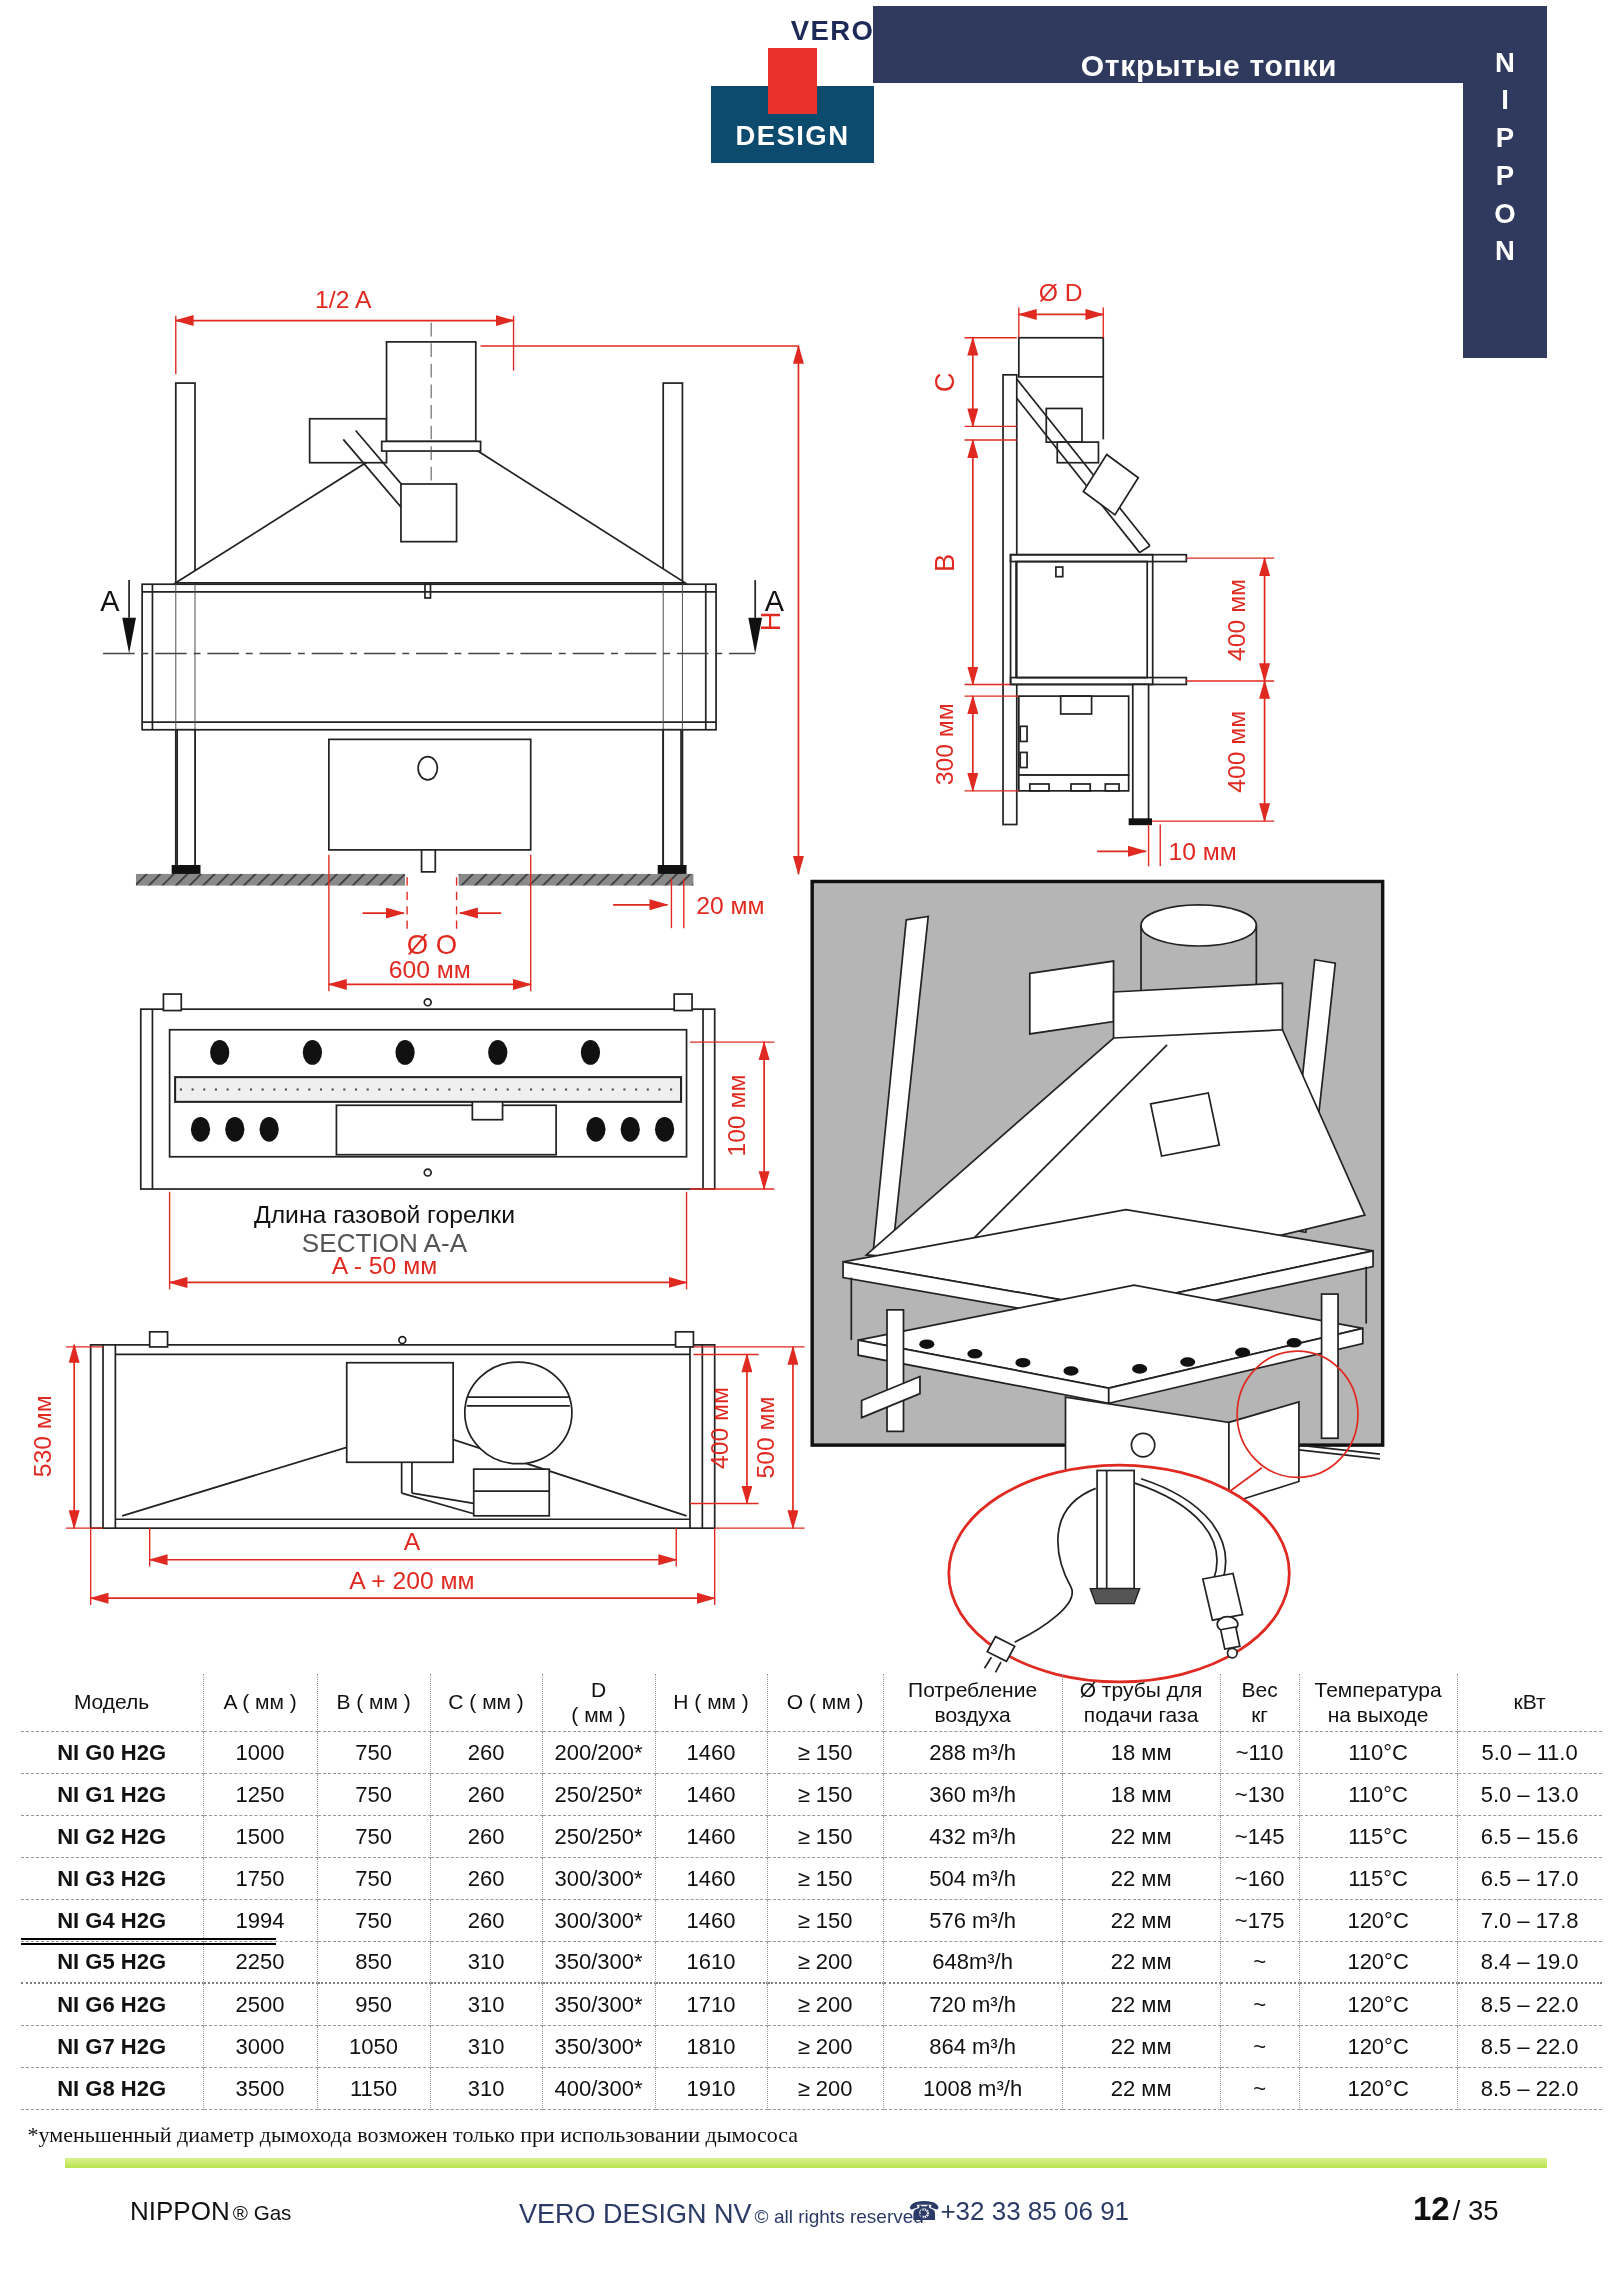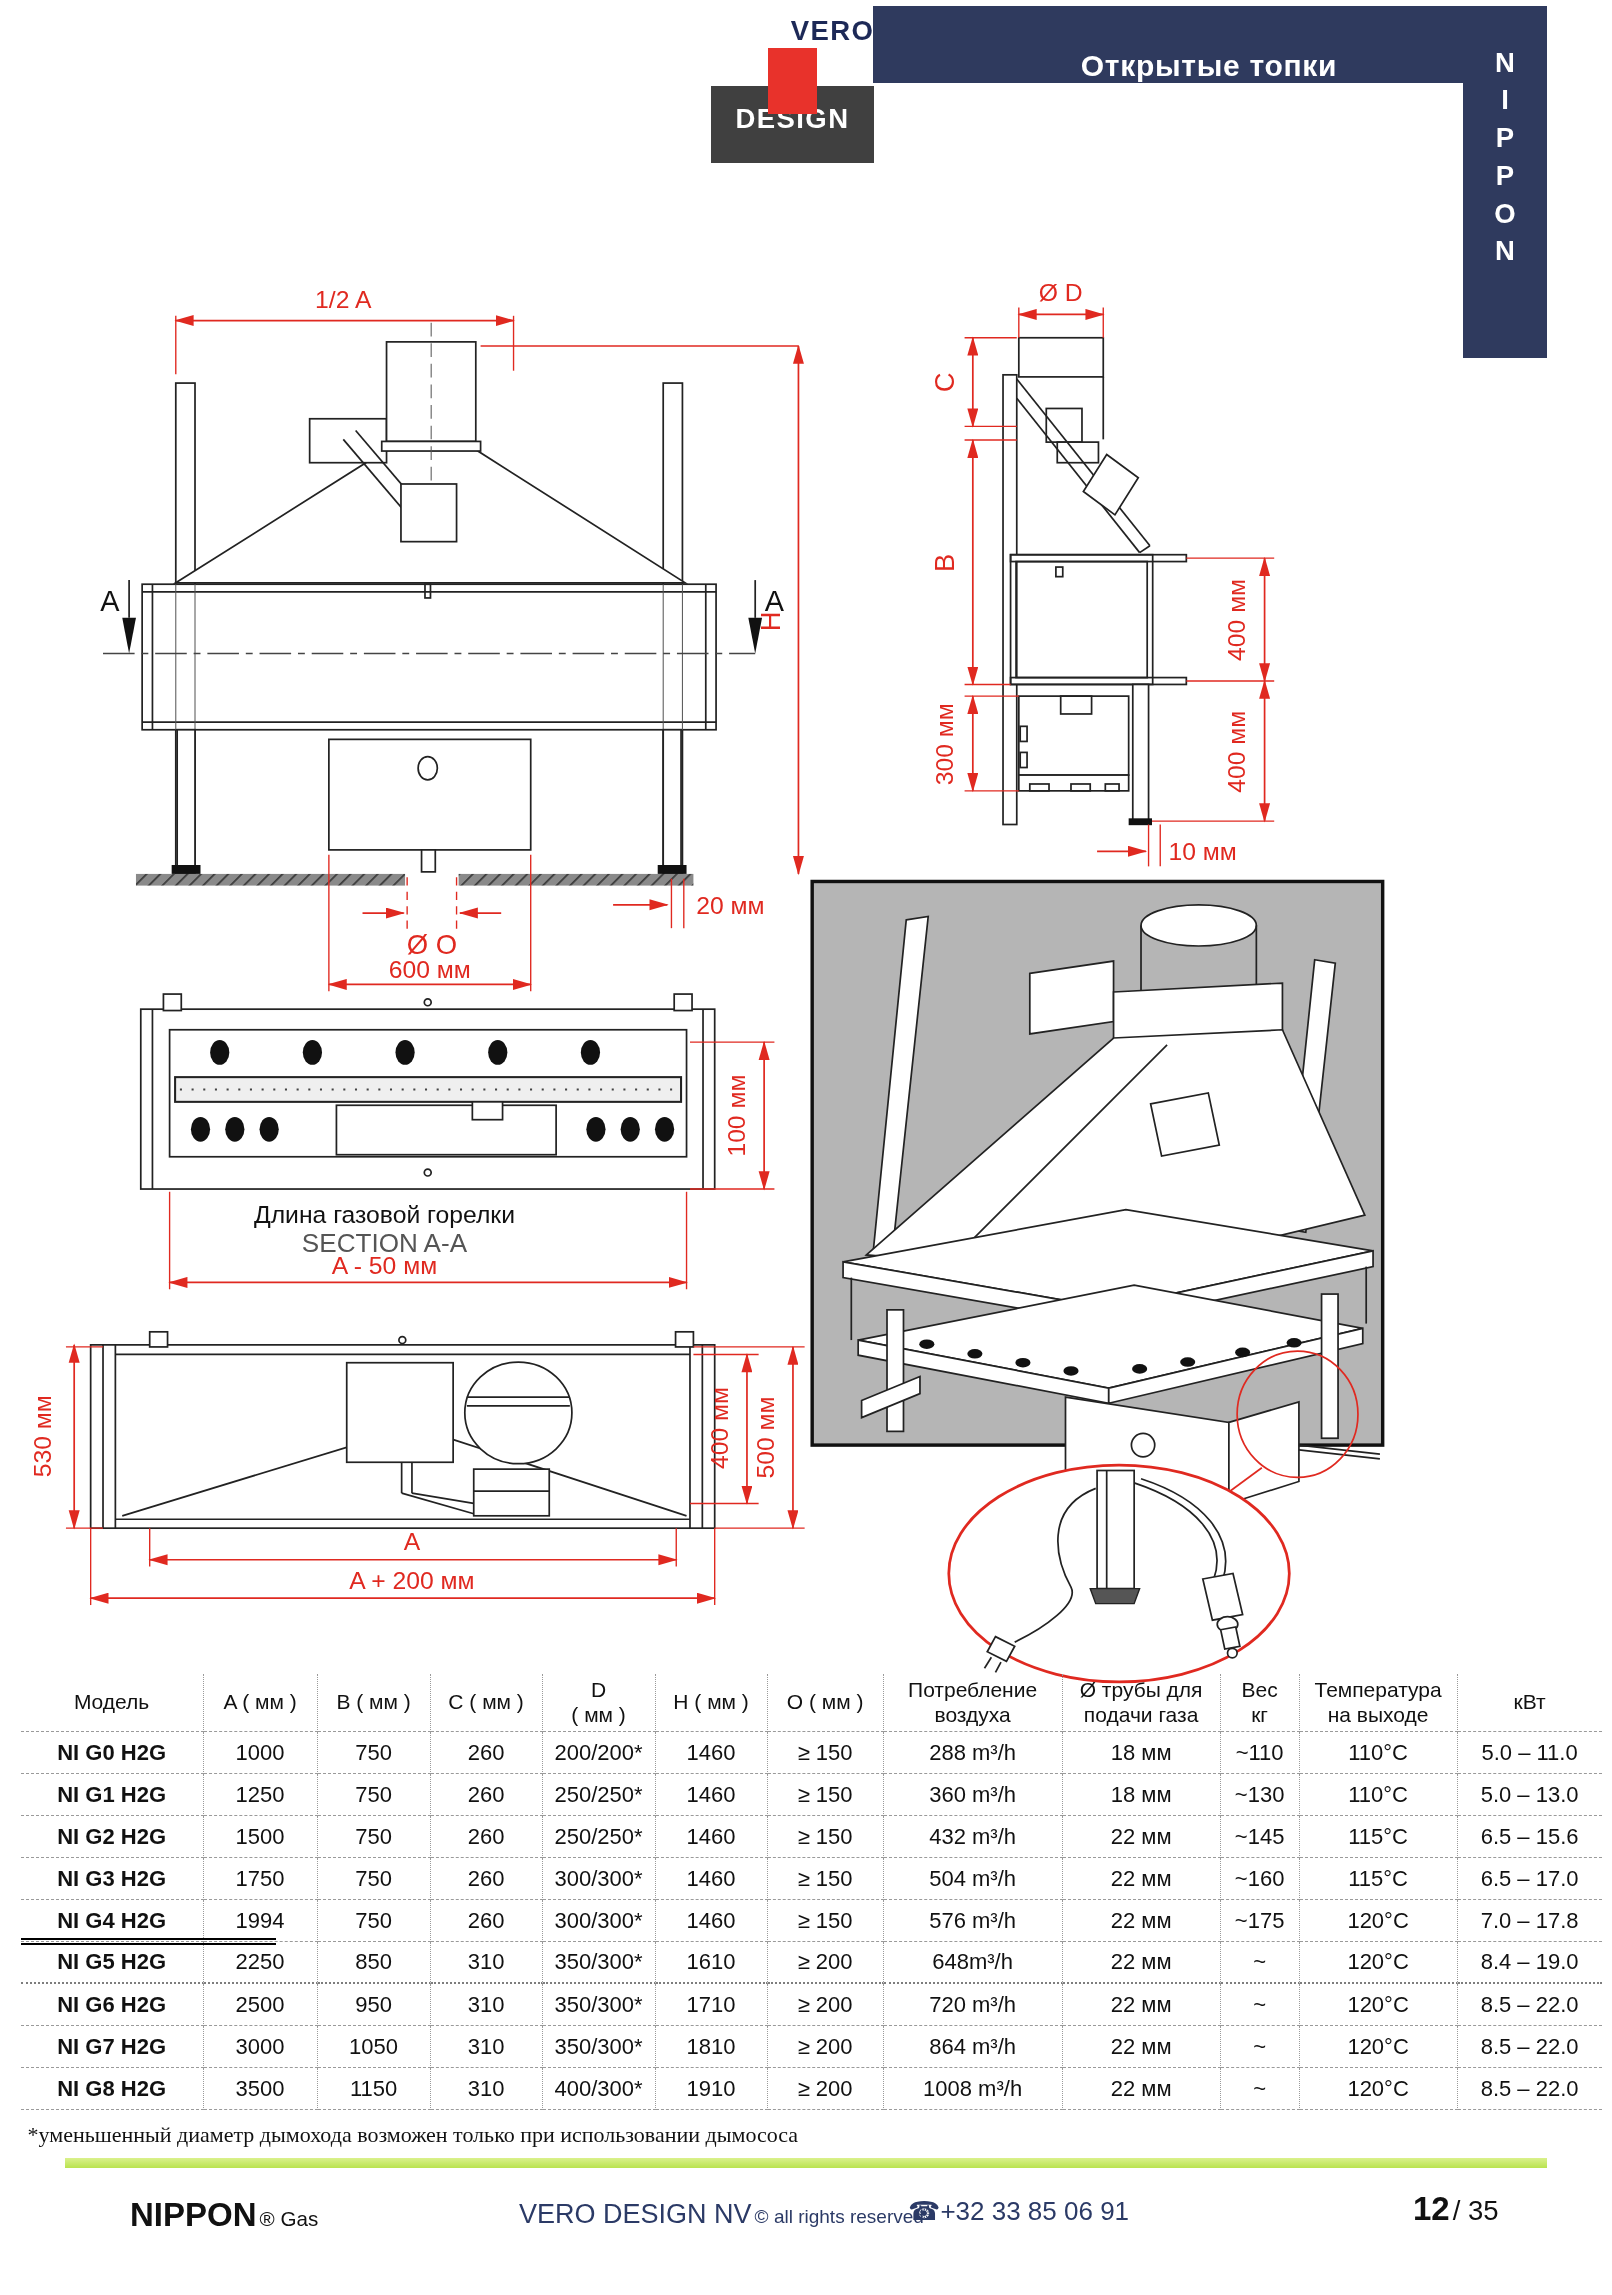--- a/index.html
+++ b/index.html
@@ -6,21 +6,21 @@
   .page{position:relative;width:1612px;height:2295px;background:#fff;margin:0 auto;overflow:hidden;}
   .abs{position:absolute;}
   
   .bar{background:#2f3a5e;color:#fff;display:flex;align-items:center;justify-content:center;
        font-size:30px;font-weight:bold;letter-spacing:0.7px;}
   .bar-left{left:69px;top:5.5px;width:642px;height:77px;box-shadow:1.4px 2.1px 0 #1c2440;}
   .bar-right{left:873px;top:5.5px;width:672px;height:77px;align-items:flex-end;}
   .logo-white{left:751px;top:5.5px;width:163px;height:77px;background:#fff;display:flex;justify-content:center;}
   .logo-vero{color:#1d2957;font-weight:bold;font-size:27.5px;letter-spacing:1.4px;margin-top:9.6px;}
   .logo-red{left:768px;top:48px;width:49px;height:66px;background:#e8322b;z-index:3;}
-  .logo-navy{left:711px;top:86px;width:163px;height:77px;background:#404040;display:flex;align-items:center;justify-content:center;}
+  .logo-navy{left:711px;top:86px;width:163px;height:77px;background:#0c4a6e;display:flex;align-items:flex-end;justify-content:center;}
   .logo-design{color:#fff;font-weight:bold;font-size:27.5px;letter-spacing:1.4px;margin-bottom:11px;}
   .nippon-col{left:1463px;top:5.5px;width:84px;height:352px;background:#2f3a5e;display:flex;flex-direction:column;
               align-items:center;padding-top:43px;box-sizing:border-box;gap:10.3px;}
   .nippon-col div{color:#fff;font-size:27.5px;font-weight:bold;line-height:1;}
   
   .title{left:110px;top:199px;font-size:38px;font-weight:bold;color:#0a0a0a;letter-spacing:0.3px;}
   
   svg.draw{position:absolute;left:0;top:0;pointer-events:none;}
   .k{stroke:#222;stroke-width:2.5;fill:none;}
   .k1{stroke:#555;stroke-width:1.5;fill:none;}
@@ -42,21 +42,21 @@
   #grid .dc{display:flex;align-items:center;justify-content:center;font-size:22px;color:#111;}
   #grid .rb{border-right:1.4px dotted #9a9a9a;}
   #grid .mdl{font-weight:bold;}
   #grid .norm{border-bottom:1.4px dashed #9a9a9a;}
   #grid .thick{border-bottom:2.7px dotted #7d7d7d;}
   .dbl{left:0;top:264px;width:255px;height:6.9px;border-top:2.7px solid #000;border-bottom:2.1px solid #000;box-sizing:border-box;}
   .footnote{left:27.5px;top:2122px;font-size:22px;color:#111;font-family:Liberation Serif, serif;}
   
   .greenbar{left:65px;top:2158px;width:1482px;height:10.3px;background:linear-gradient(#daf18d,#b9e34e);}
   .f-brand{left:130px;top:2196px;color:#111;}
-  .f-brand .big{font-size:33px;font-weight:bold;}
+  .f-brand .big{font-size:26px;}
   .f-brand .small{font-size:20.6px;}
   .f-company{left:519px;top:2199px;color:#2b3a66;}
   .f-company .big{font-size:27px;}
   .f-company .small{font-size:19px;}
   .f-phone{left:908px;top:2196px;color:#2b3a66;font-size:26px;}
   .f-page{left:1413px;top:2190px;color:#111;}
   .f-page .num{font-size:33px;font-weight:bold;}
   .f-page .tot{font-size:27.5px;}
 </style>
 </head>

